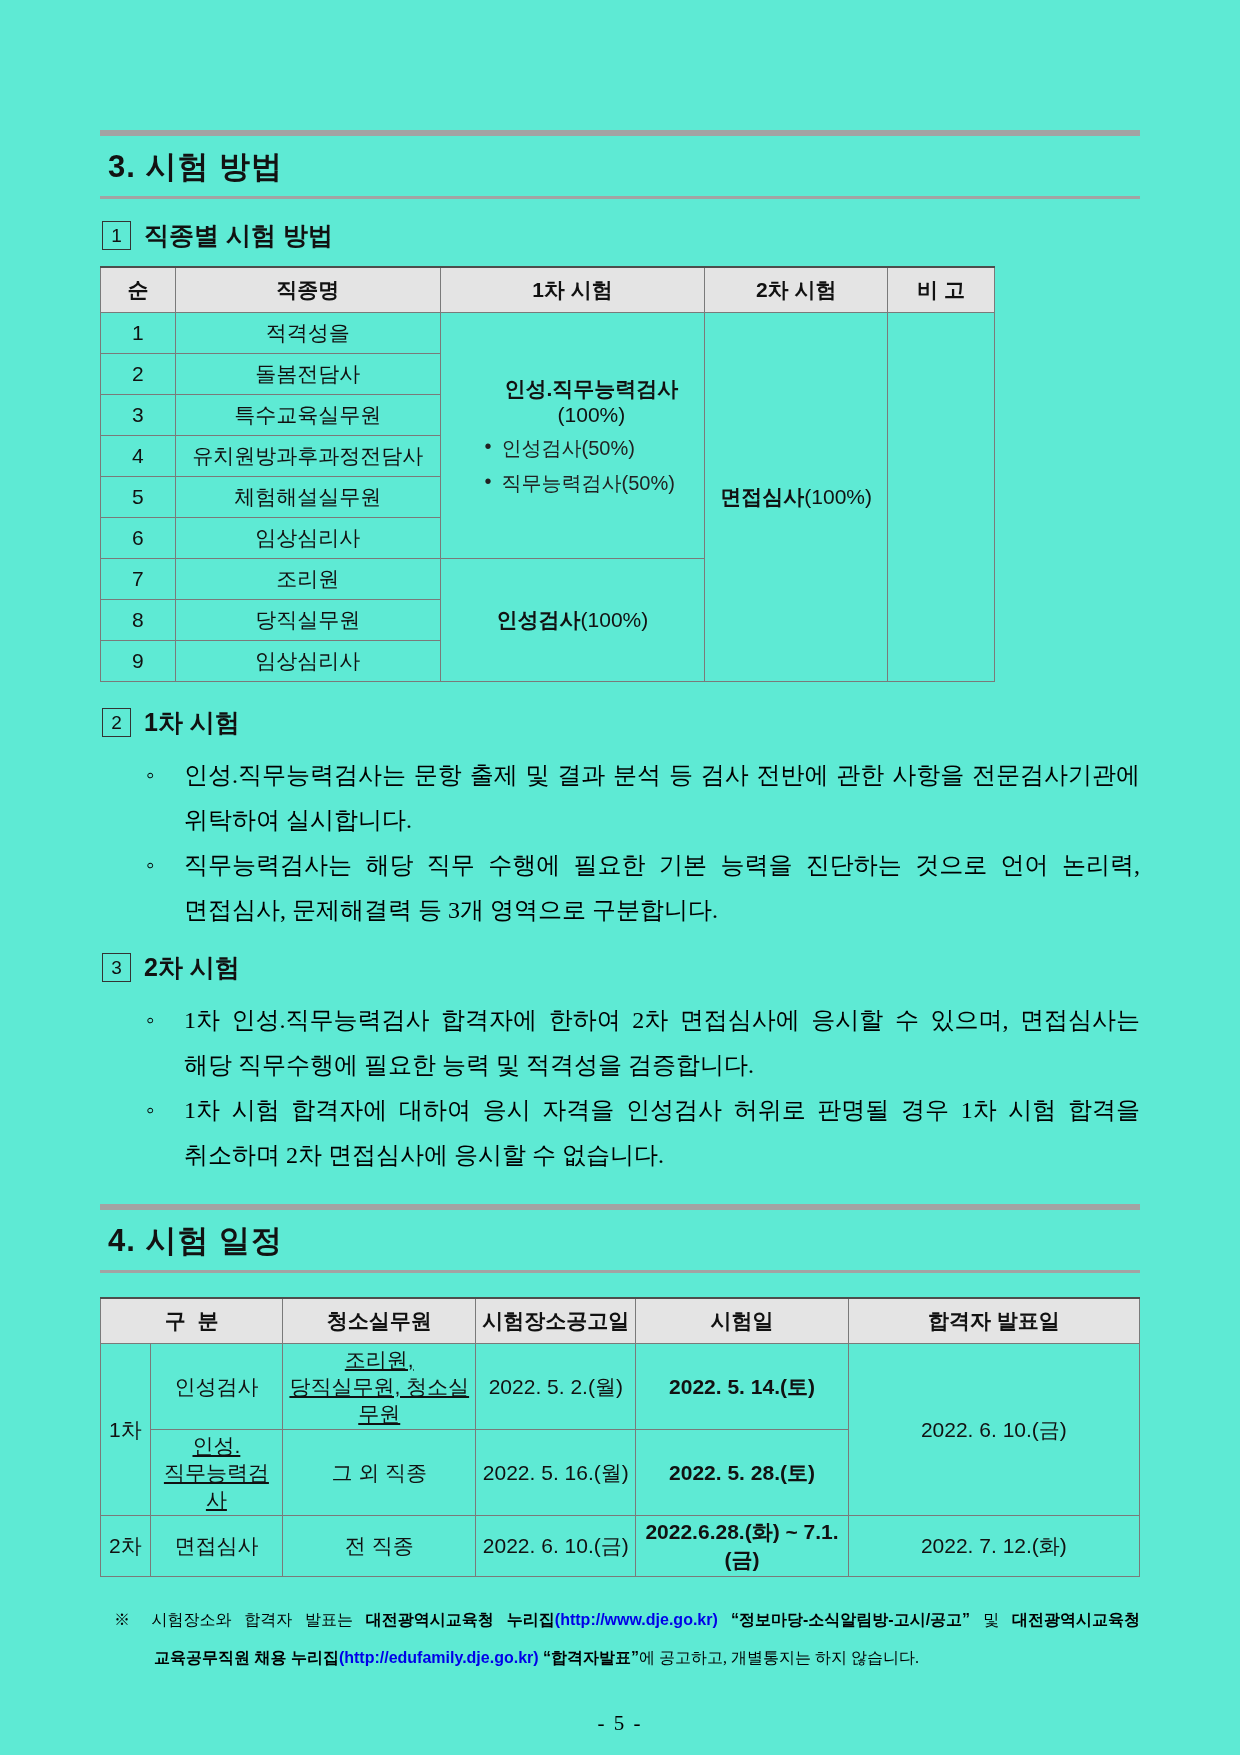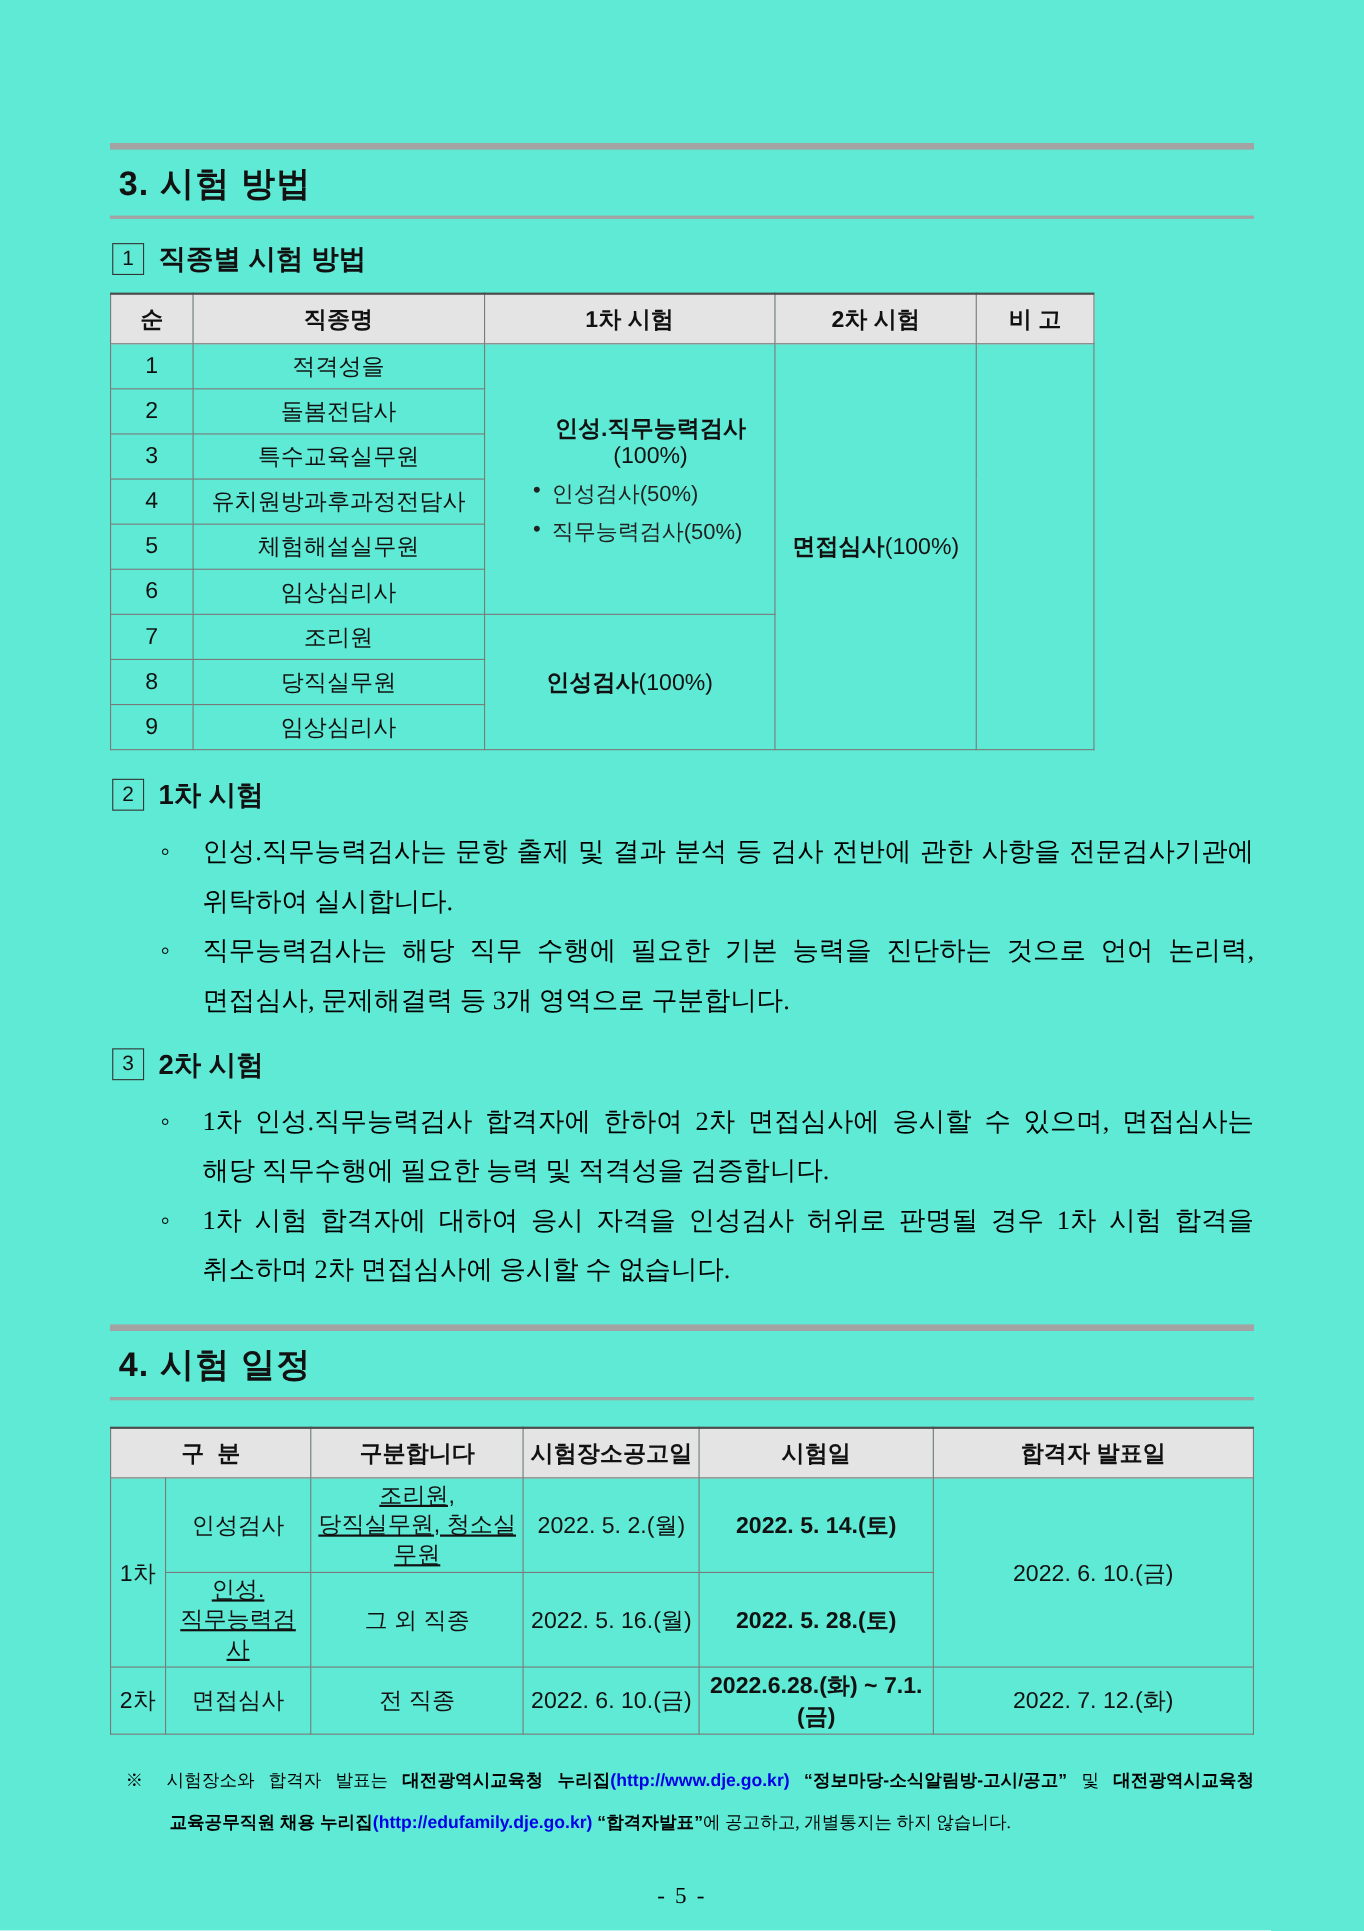--- a/index.html
+++ b/index.html
@@ -236,21 +236,21 @@
       <col style="width:50px">
         <col style="width:135px">
         <col style="width:195px">
       <col style="width:150px">
         <col style="width:215px">
         <col style="width:295px">
     </colgroup>
     <thead>
       <tr>
         <th colspan="2">구  분</th>
-        <th>구분합니다</th>
+        <th>청소실무원</th>
         <th>시험장소공고일</th>
         <th>시험일</th>
         <th>합격자 발표일</th>
       </tr>
     </thead>
     <tbody>
       <tr class="tall">
         <td rowspan="2">1차</td>
         <td>인성검사</td>
         <td class="multiline">조리원,

